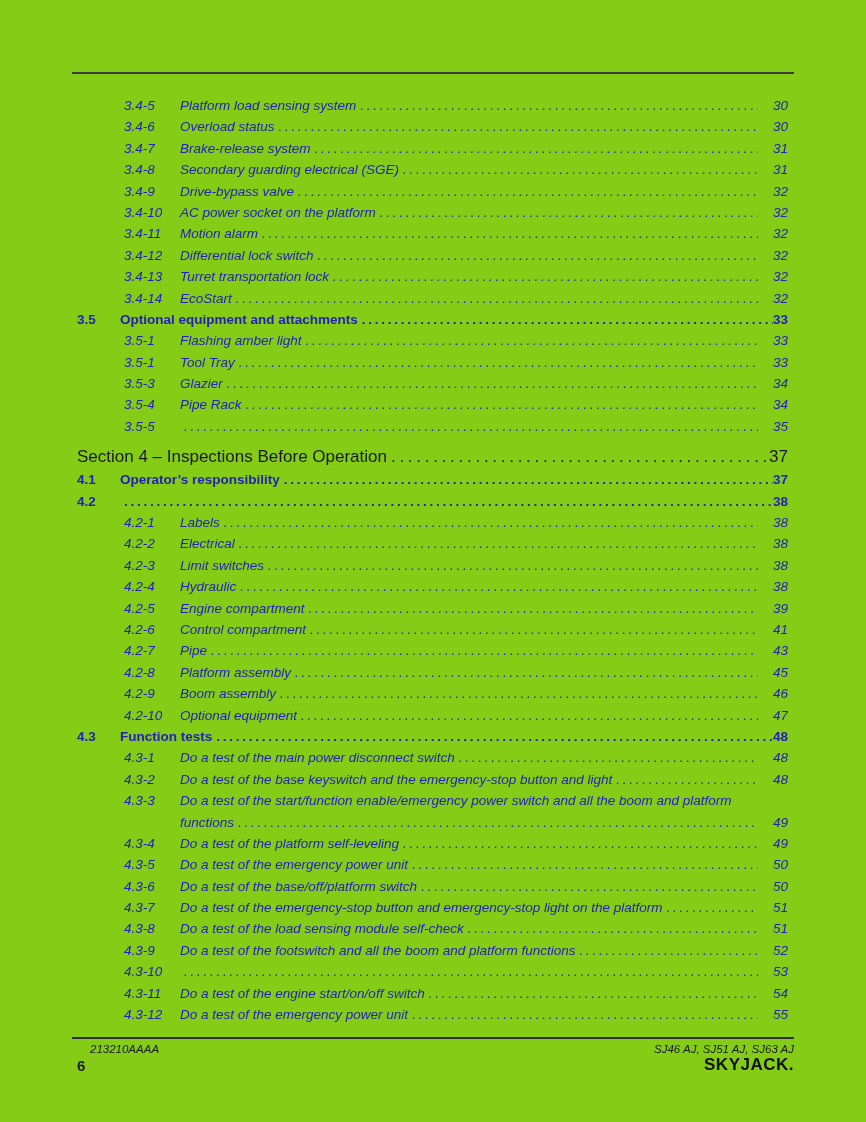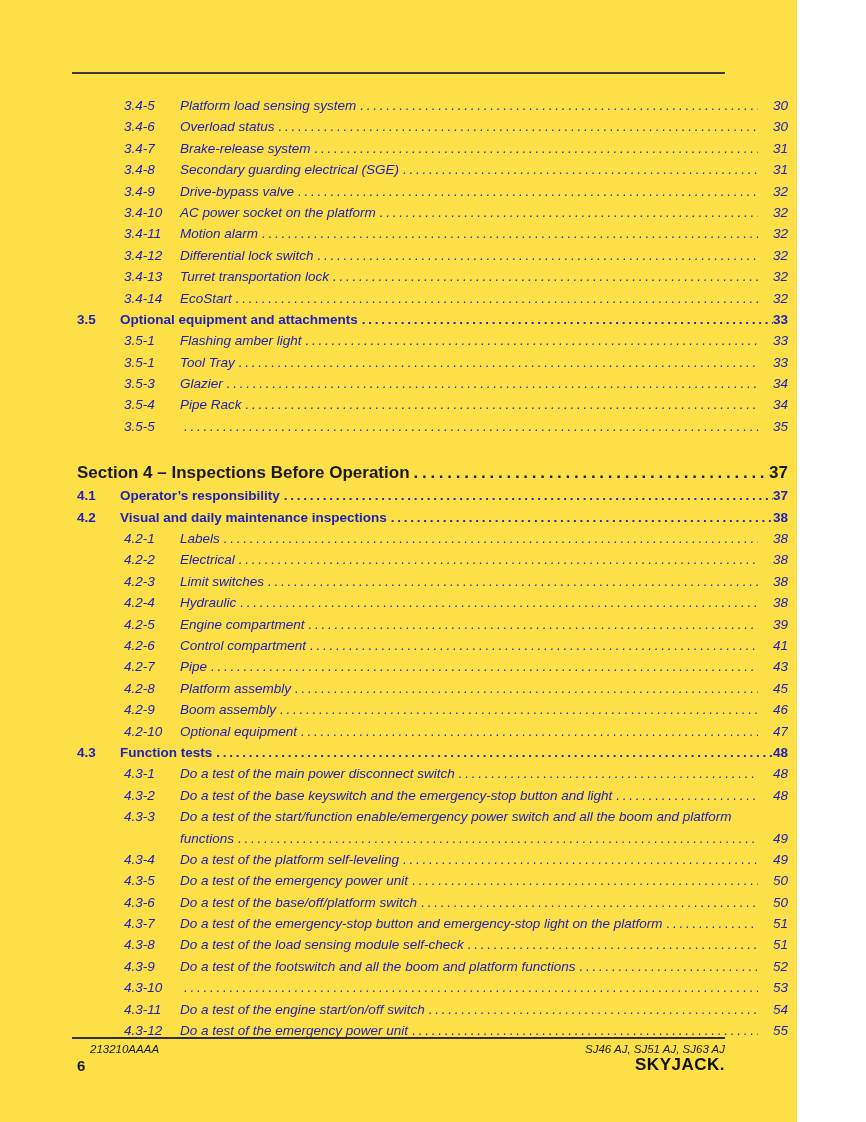--- a/index.html
+++ b/index.html
@@ -1,20 +1,20 @@
 <!DOCTYPE html>
 <html><head>
 <meta charset="utf-8">
 <style>
   * { margin:0; padding:0; box-sizing:border-box; }
   html,body { background:#ffffff; }
   .page {
     position:relative;
-    width:797px; height:1122px;
-    background:#fde047;
+    width:866px; height:1122px;
+    background:#84cc16;
     font-family:"Liberation Sans", sans-serif;
     overflow:hidden;
   }
   .top-rule {
     position:absolute; left:72px; right:72px; top:72px;
     height:1.5px; background:#3c3c3c;
   }
   .toc {
     position:absolute; left:77px; top:95px; width:711px;
     color:var(--toc-blue,#2222b6);
@@ -23,23 +23,23 @@
     display:flex; align-items:baseline;
     height:21.4px; line-height:21.4px;
     font-size:13.5px;
     overflow:hidden;
   }
   .row.l2 { font-style:italic; font-weight:normal; }
   .row.l2 .num { margin-left:47px; width:56px; flex:none; }
   .row.l1 { font-weight:bold; }
   .row.l1 .num { width:43px; flex:none; }
   .row.l0 {
-    font-weight:bold; color:#1a1a1a;
+    font-weight:normal; color:#1a1a1a;
     font-size:17px; height:24px; line-height:24px;
-    margin-top:24px;
+    margin-top:8px;
   }
   .row .title { flex:none; white-space:nowrap; }
   .row .dots {
     flex:1 1 auto; min-width:0;
     overflow:hidden; white-space:nowrap;
     margin-left:4px; word-spacing:-1px;
   }
   .row .pg { flex:none; text-align:right; white-space:nowrap; }
   .row.l2 .pg { margin-left:15px; }
   .bottom-rule {
@@ -173,21 +173,20 @@
         <span class="pg">37</span>
       </div>
       <div class="row l1">
         <span class="num">4.1</span>
         <span class="title">Operator’s responsibility</span>
         <span class="dots">. . . . . . . . . . . . . . . . . . . . . . . . . . . . . . . . . . . . . . . . . . . . . . . . . . . . . . . . . . . . . . . . . . . . . . . . . . . . . . . . . . . . . . . . . . . . . . . . . . . . . . . . . . . . . . . . . . . . . . . . . . . . . . . . . . . . . . . . . . . . . . . . . . . . . . . . . . . . . . . . . . . . . . . . . . . . . . . . . . . . . . . . . . . . . . . . . . . . . . . . . . . . . . . . . . . . . . . . . . . . </span>
         <span class="pg">37</span>
       </div>
       <div class="row l1">
         <span class="num">4.2</span>
-        <span class="title">Visual and daily maintenance inspections</span>
         <span class="dots">. . . . . . . . . . . . . . . . . . . . . . . . . . . . . . . . . . . . . . . . . . . . . . . . . . . . . . . . . . . . . . . . . . . . . . . . . . . . . . . . . . . . . . . . . . . . . . . . . . . . . . . . . . . . . . . . . . . . . . . . . . . . . . . . . . . . . . . . . . . . . . . . . . . . . . . . . . . . . . . . . . . . . . . . . . . . . . . . . . . . . . . . . . . . . . . . . . . . . . . . . . . . . . . . . . . . . . . . . . . . </span>
         <span class="pg">38</span>
       </div>
       <div class="row l2">
         <span class="num">4.2-1</span>
         <span class="title">Labels</span>
         <span class="dots">. . . . . . . . . . . . . . . . . . . . . . . . . . . . . . . . . . . . . . . . . . . . . . . . . . . . . . . . . . . . . . . . . . . . . . . . . . . . . . . . . . . . . . . . . . . . . . . . . . . . . . . . . . . . . . . . . . . . . . . . . . . . . . . . . . . . . . . . . . . . . . . . . . . . . . . . . . . . . . . . . . . . . . . . . . . . . . . . . . . . . . . . . . . . . . . . . . . . . . . . . . . . . . . . . . . . . . . . . . . . </span>
         <span class="pg">38</span>
       </div>
       <div class="row l2">

